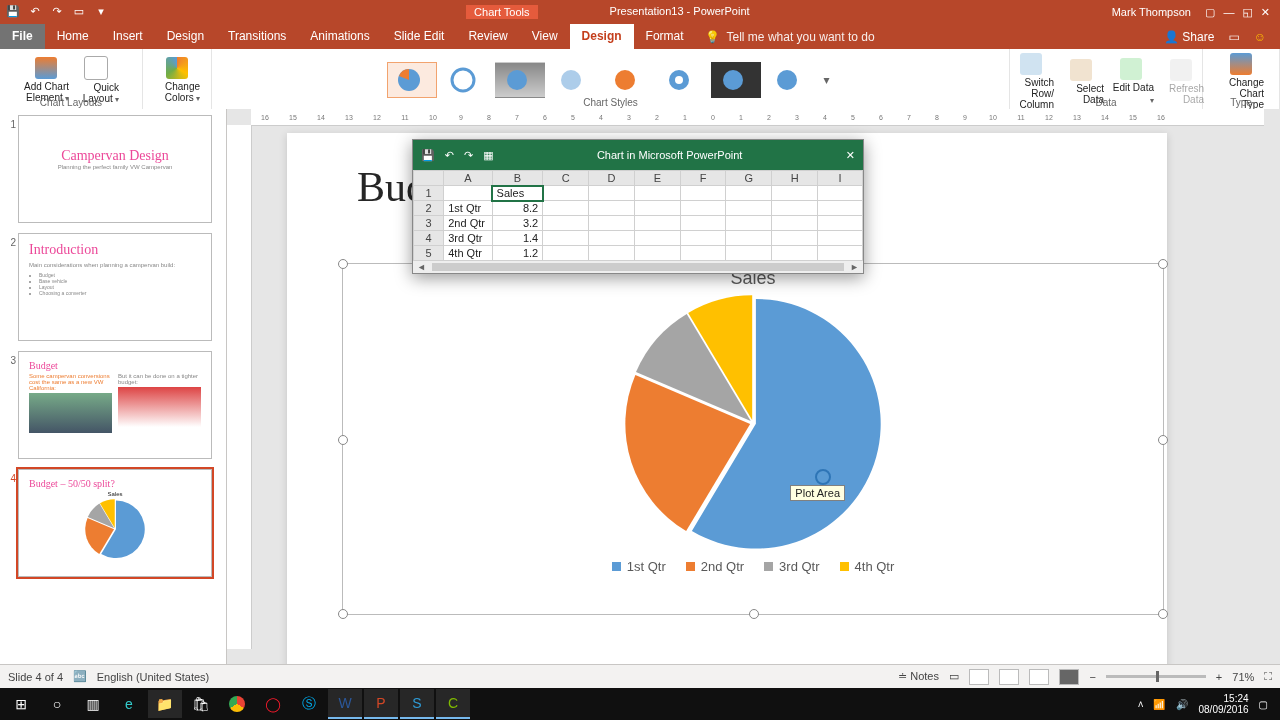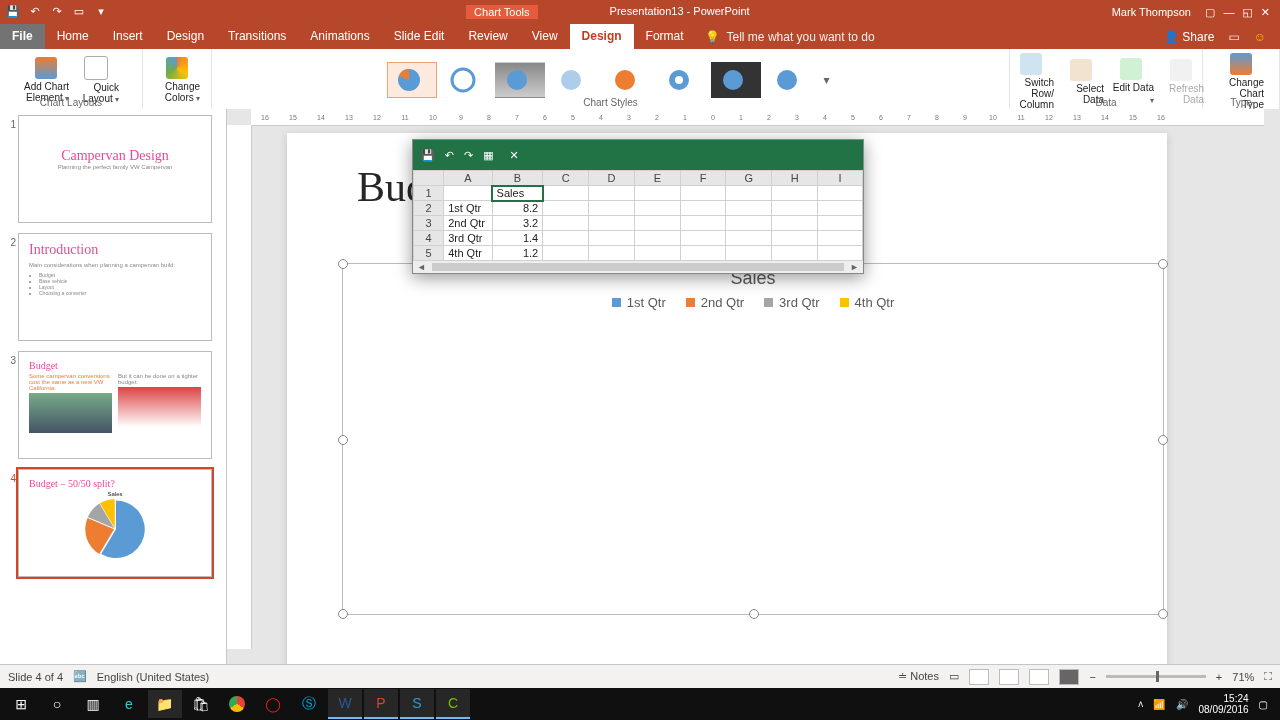--- a/index.html
+++ b/index.html
@@ -340,36 +340,47 @@
         <div class="handle" style="top:-5px;left:-5px"></div>
           <div class="handle" style="top:-5px;left:50%;margin-left:-4px"></div>
           <div class="handle" style="top:-5px;right:-5px"></div>
         <div class="handle" style="top:50%;left:-5px;margin-top:-4px"></div>
           <div class="handle" style="top:50%;right:-5px;margin-top:-4px"></div>
         <div class="handle" style="bottom:-5px;left:-5px"></div>
           <div class="handle" style="bottom:-5px;left:50%;margin-left:-4px"></div>
           <div class="handle" style="bottom:-5px;right:-5px"></div>
 
         <div class="chart-title">Sales</div>
+        <div class="pie-wrap">
+          <svg id="main-pie" width="260" height="260" viewBox="0 0 260 260">
+              <path d="M 132.89188858208755 130.79811053670002 L 132.89188858208755 5.998110536700025 A 124.8 124.8 0 1 1 68.88205876183048 237.93251997821292 Z" fill="#5B9BD5"></path>
+              <path d="M 127.14683045111454 130.92705098312484 L 63.13700063085747 238.06146042463774 A 124.8 124.8 0 0 1 12.389764436693511 81.8775270327152 Z" fill="#ED7D31"></path>
+              <path d="M 127.74078560198916 128.02618382218085 L 12.983719587568132 78.9766598717712 A 124.8 124.8 0 0 1 63.730955781732064 20.891774380667982 Z" fill="#A5A5A5"></path>
+              <path d="M 129.20188946329998 127.10811141791244 L 65.19205964304288 19.973701976399568 A 124.8 124.8 0 0 1 129.20188946329995 2.3081114179124427 Z" fill="#FFC000"></path>
+            </svg>
+          <div class="tooltip" style="bottom:52px;right:38px">Plot Area</div>
+          <div style="position:absolute;bottom:68px;right:52px;width:12px;height:12px;border:2px solid #2E75B6;border-radius:50%;background:rgba(91,155,213,.3)"></div>
+        </div>
         <div class="legend" id="legend">
             <span><i style="background:#5B9BD5"></i>1st Qtr</span>
             <span><i style="background:#ED7D31"></i>2nd Qtr</span>
             <span><i style="background:#A5A5A5"></i>3rd Qtr</span>
             <span><i style="background:#FFC000"></i>4th Qtr</span>
           </div>
       </div>
 
       <div class="excel-pop">
         <div class="excel-title">
           <div class="btns">
             <span>💾</span>
             <span>↶</span>
             <span>↷</span>
             <span>▦</span>
           </div>
+          <div class="mid">Chart in Microsoft PowerPoint</div>
           <div class="btns">
               <span>✕</span>
             </div>
         </div>
         <table class="sheet" id="sheet">
             <tbody>
               <tr>
                 <th style="width:26px"></th>
                 <th style="width:46px">A</th>
                 <th style="width:46px">B</th>

